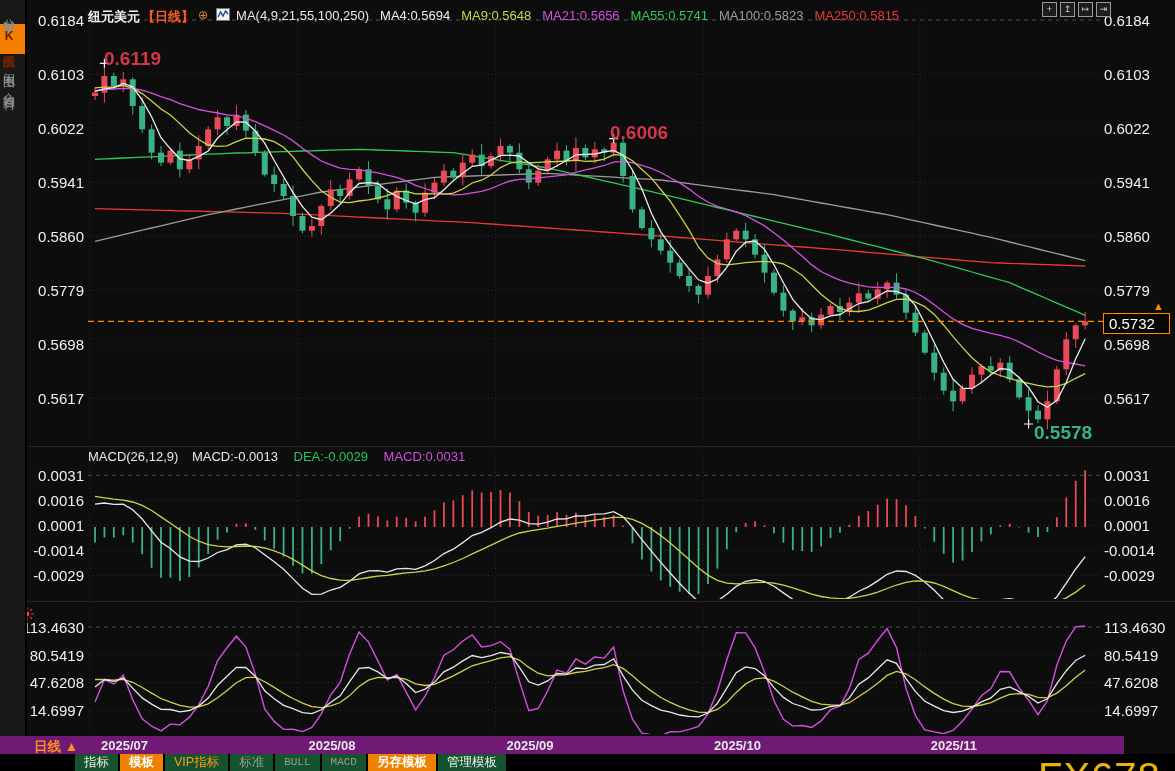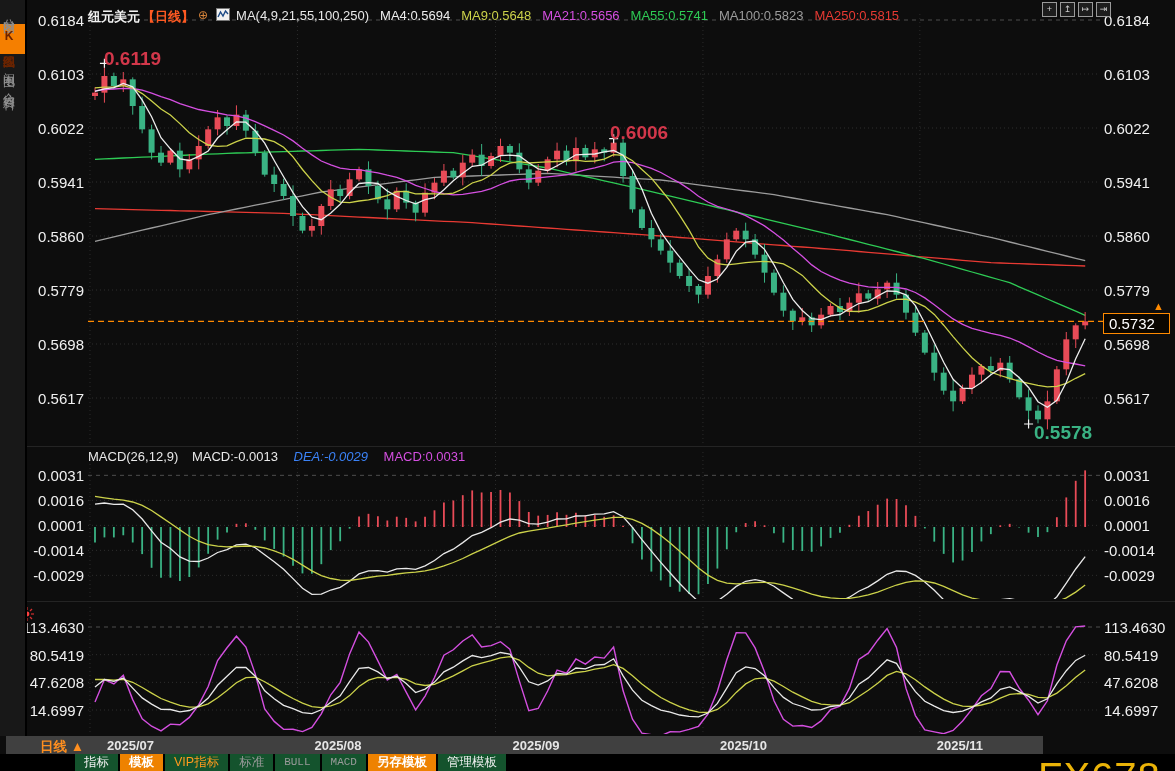--- a/index.html
+++ b/index.html
@@ -31,25 +31,25 @@
   
   .anno{position:absolute;z-index:2;font-size:19px;font-weight:bold;}
   
   #price-box{position:absolute;left:1103px;top:313px;width:60px;height:19px;background:#0a0600;
              border:1.5px solid #ff8a00;color:#fff;font-size:15px;line-height:19px;padding-left:5px;z-index:4;}
   #price-marker{position:absolute;left:1153px;top:300px;color:#ff8a00;font-size:11px;z-index:5;}
   
   .indhdr{position:absolute;left:88px;z-index:2;font-size:13px;white-space:nowrap;}
   .indhdr .t{color:#e9e9e9;}
   .indhdr .w{color:#e9e9e9;margin-left:10px;}
-  .indhdr .y{color:#3b82f6;margin-left:12px;font-style:italic;}
+  .indhdr .y{color:#22c55e;margin-left:12px;}
   .indhdr .m{color:#d44fe0;margin-left:12px;}
   #pulse-icon{position:absolute;left:19px;top:606px;z-index:2;}
   
-  #xaxis-row{position:absolute;left:6px;top:736px;width:1037px;height:18px;background:#404040;z-index:3;}
+  #xaxis-row{position:absolute;left:0;top:736px;width:1124px;height:18px;background:#701a75;z-index:3;}
   #period-lab{position:absolute;left:34px;top:2px;color:#ff8f1f;font-size:13.5px;font-weight:bold;cursor:pointer;}
   .month-lab{position:absolute;top:2px;color:#e6e6e6;font-size:13px;font-weight:bold;}
   #tabs-row{position:absolute;left:0;top:754px;width:1175px;height:17px;background:#000;z-index:3;
             display:flex;align-items:stretch;padding-left:75px;gap:2px;box-sizing:border-box;}
   .tab{font-size:12.5px;line-height:17px;padding:0 9px;background:#14532d;color:#f0f0f0;cursor:pointer;white-space:nowrap;}
   .tab.active{background:#ee8200;color:#fff;font-weight:bold;}
   .tab.vip{color:#ff9a1e;}
   .tab.dim{color:#9a9a9a;}
   .tab.mono{font-family:"Liberation Mono","DejaVu Sans Mono",monospace;font-size:11px;}
   #watermark{position:absolute;left:1038px;top:719px;font-size:40px;color:#eab308;letter-spacing:1px;z-index:4;margin-top:36px;}

